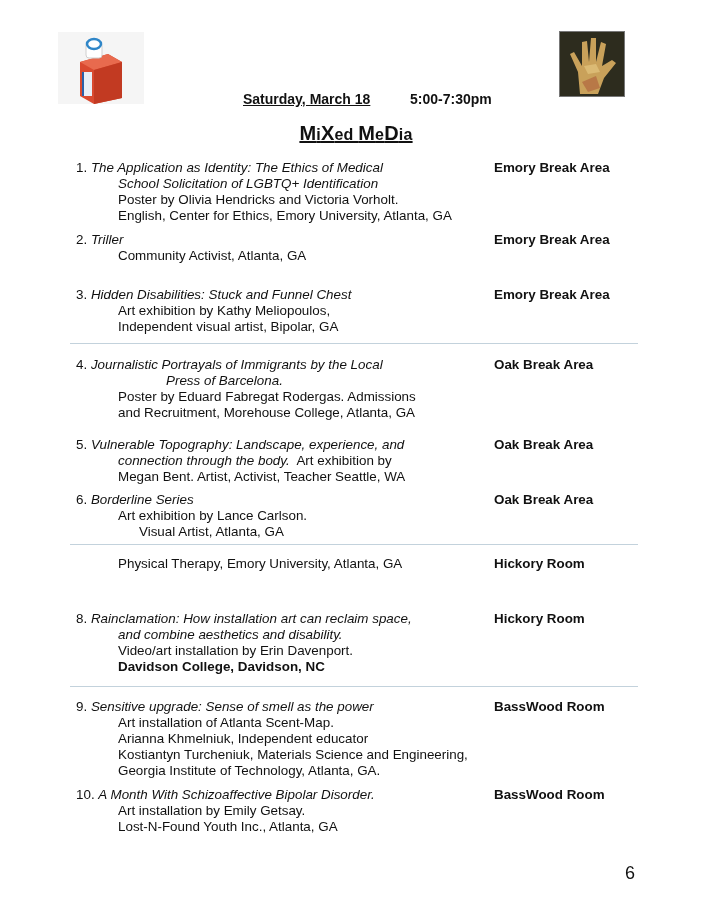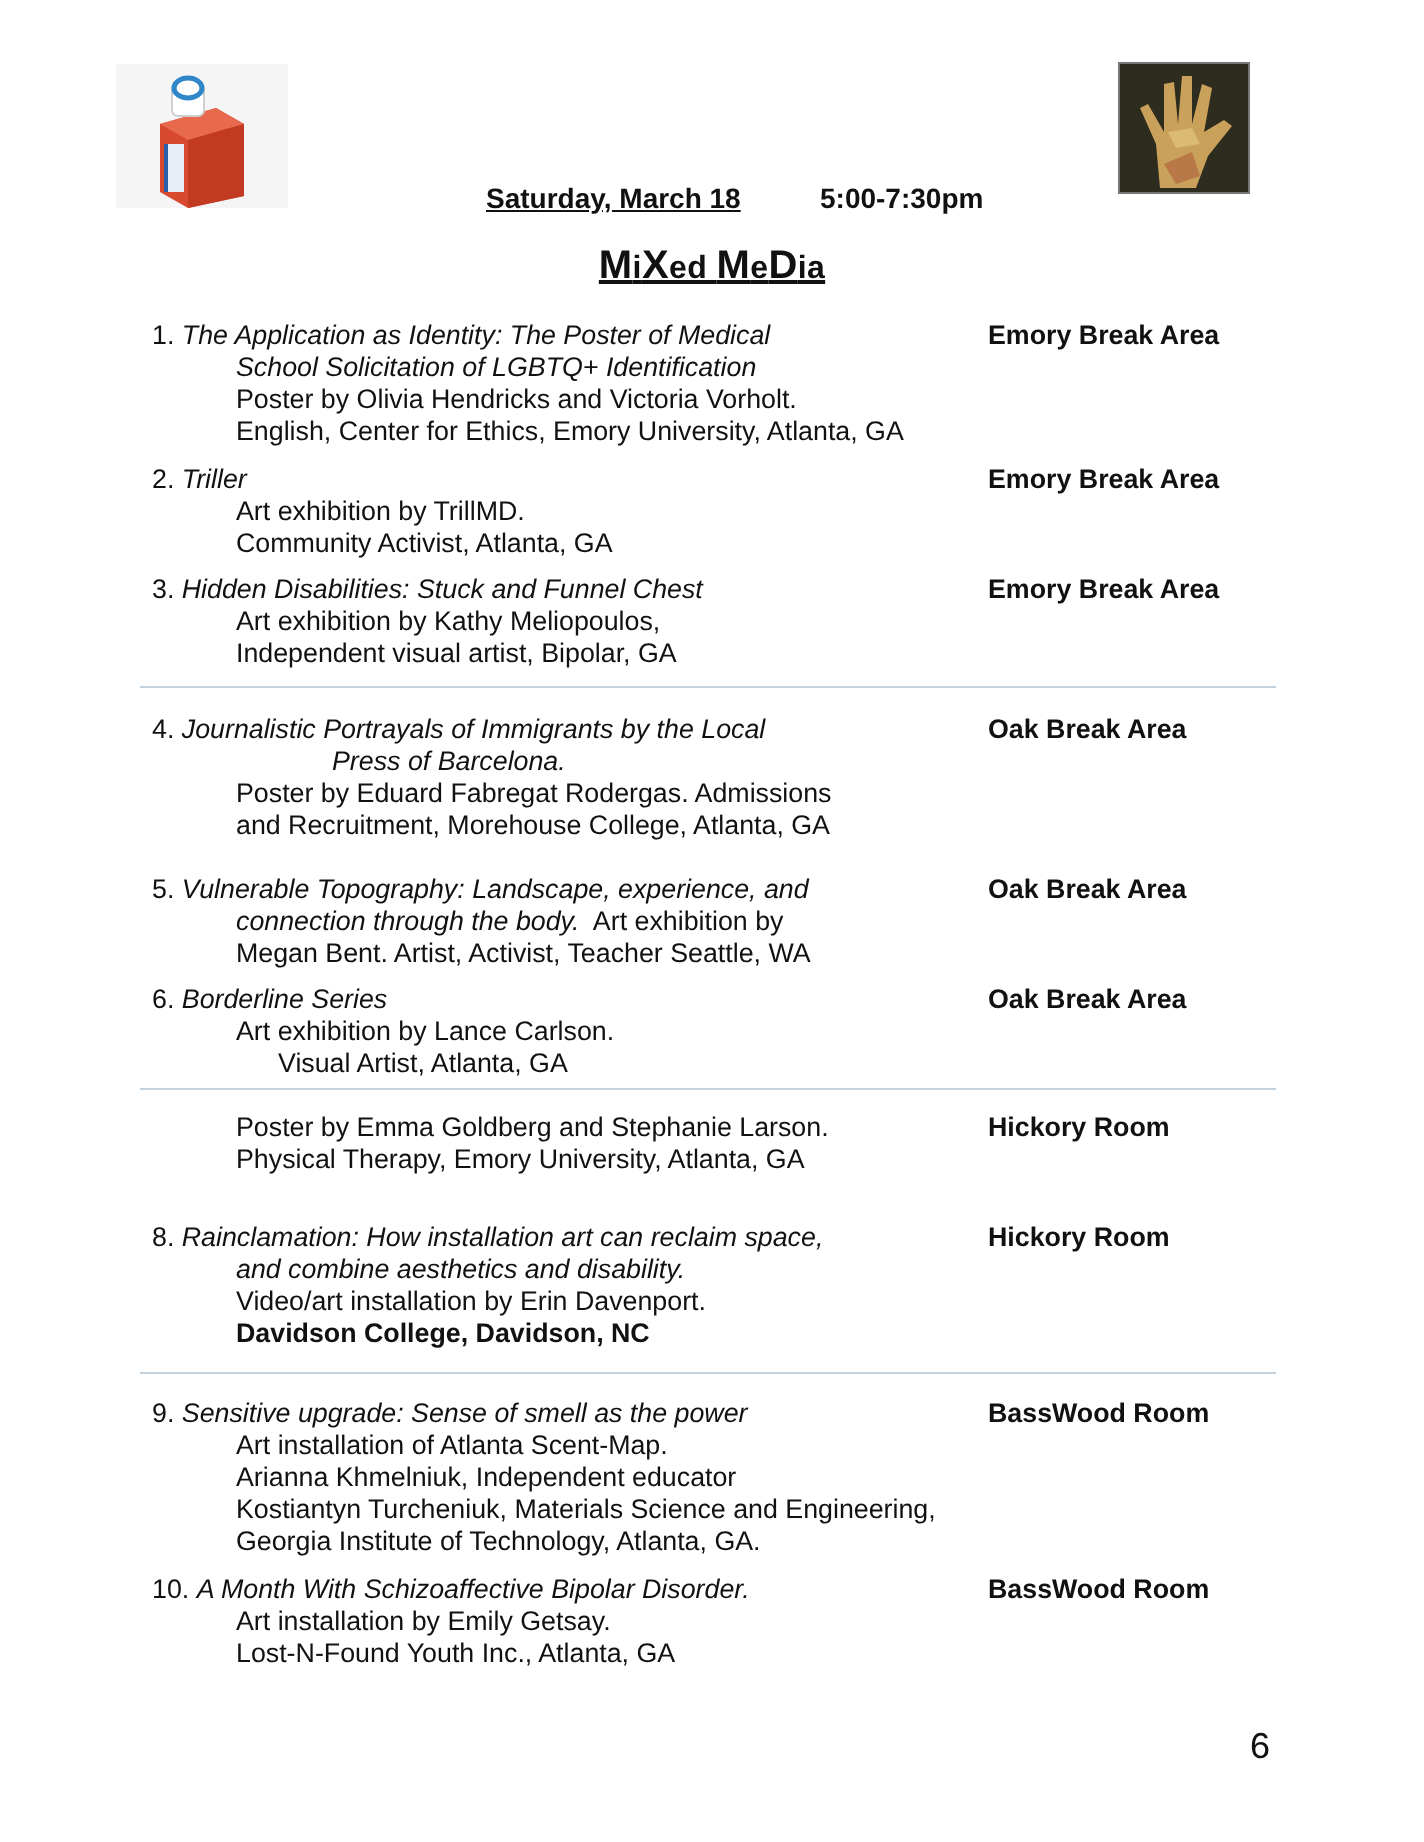--- a/index.html
+++ b/index.html
@@ -50,29 +50,28 @@
   <span class="header-date">Saturday, March 18</span>
   <span class="header-time">5:00-7:30pm</span>
 </div>
 
 <div class="title">
   <span class="t" id="title-span"><span class="">M</span><span class="sm">i</span><span class="">X</span><span class="sm">ed </span><span class="">M</span><span class="sm">e</span><span class="">D</span><span class="sm">ia</span></span>
 </div>
 
 <div id="entries">
     <div class="entry" style="top: 160px;">
-      <div class="line"><span>1. </span><i style="white-space: pre;">The Application as Identity: The Poster of Medical</i></div>
+      <div class="line"><span>1. </span><i style="white-space: pre;">The Application as Identity: The Ethics of Medical</i></div>
       <div class="line ind"><i style="white-space: pre;">School Solicitation of LGBTQ+ Identification</i></div>
       <div class="line ind"><span style="white-space: pre;">Poster by </span><b style="white-space: pre;">Olivia Hendricks</b><span style="white-space: pre;"> and </span><b style="white-space: pre;">Victoria Vorholt</b><span style="white-space: pre;">.</span></div>
       <div class="line ind"><span style="white-space: pre;">English, Center for Ethics, Emory University, Atlanta, GA</span></div>
       <div class="loc">Emory Break Area</div>
     </div>
     <div class="entry" style="top: 232px;">
       <div class="line"><span>2. </span><i style="white-space: pre;">Triller</i></div>
-      <div class="line ind"><span style="white-space: pre;">Art exhibition by </span><b style="white-space: pre;">TrillMD</b><span style="white-space: pre;">.</span></div>
       <div class="line ind"><span style="white-space: pre;">Community Activist, Atlanta, GA</span></div>
       <div class="loc">Emory Break Area</div>
     </div>
     <div class="entry" style="top: 287px;">
       <div class="line"><span>3. </span><i style="white-space: pre;">Hidden Disabilities: Stuck and Funnel Chest</i></div>
       <div class="line ind"><span style="white-space: pre;">Art exhibition by </span><b style="white-space: pre;">Kathy Meliopoulos</b><span style="white-space: pre;">,</span></div>
       <div class="line ind"><span style="white-space: pre;">Independent visual artist, Bipolar, GA</span></div>
       <div class="loc">Emory Break Area</div>
     </div>
     <div class="entry" style="top: 357px;">
@@ -88,21 +87,20 @@
       <div class="line ind"><b style="white-space: pre;">Megan Bent</b><span style="white-space: pre;">. Artist, Activist, Teacher Seattle, WA</span></div>
       <div class="loc">Oak Break Area</div>
     </div>
     <div class="entry" style="top: 492px;">
       <div class="line"><span>6. </span><i style="white-space: pre;">Borderline Series</i></div>
       <div class="line ind"><span style="white-space: pre;">Art exhibition by </span><b style="white-space: pre;">Lance Carlson</b><span style="white-space: pre;">.</span></div>
       <div class="line ind"><span style="white-space: pre; margin-left: 21px;">Visual Artist, Atlanta, GA</span></div>
       <div class="loc">Oak Break Area</div>
     </div>
     <div class="entry" style="top: 556px;">
-      <div class="line ind"><span style="white-space: pre;">Poster by </span><b style="white-space: pre;">Emma Goldberg</b><span style="white-space: pre;"> and </span><b style="white-space: pre;">Stephanie Larson</b><span style="white-space: pre;">.</span></div>
       <div class="line ind"><span style="white-space: pre;">Physical Therapy, Emory University, Atlanta, GA</span></div>
       <div class="loc">Hickory Room</div>
     </div>
     <div class="entry" style="top: 611px;">
       <div class="line"><span>8. </span><i style="white-space: pre;">Rainclamation: How installation art can reclaim space,</i></div>
       <div class="line ind"><i style="white-space: pre;">and combine aesthetics and disability.</i></div>
       <div class="line ind"><span style="white-space: pre;">Video/art installation by </span><b style="white-space: pre;">Erin Davenport</b><span style="white-space: pre;">.</span></div>
       <div class="line ind"><span style="white-space: pre; font-weight: bold;">Davidson College, Davidson, NC</span></div>
       <div class="loc">Hickory Room</div>
     </div>

